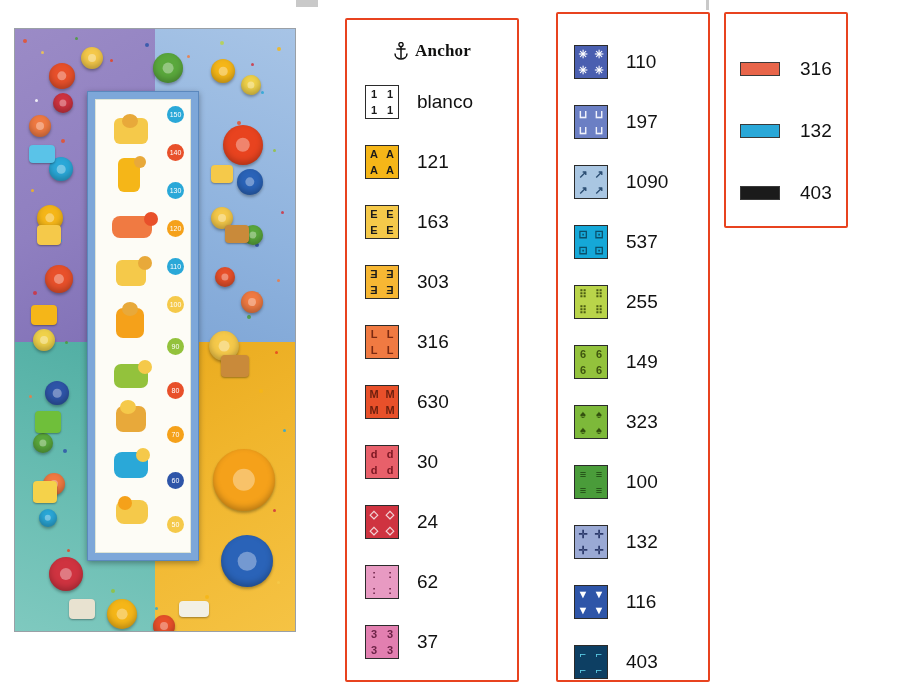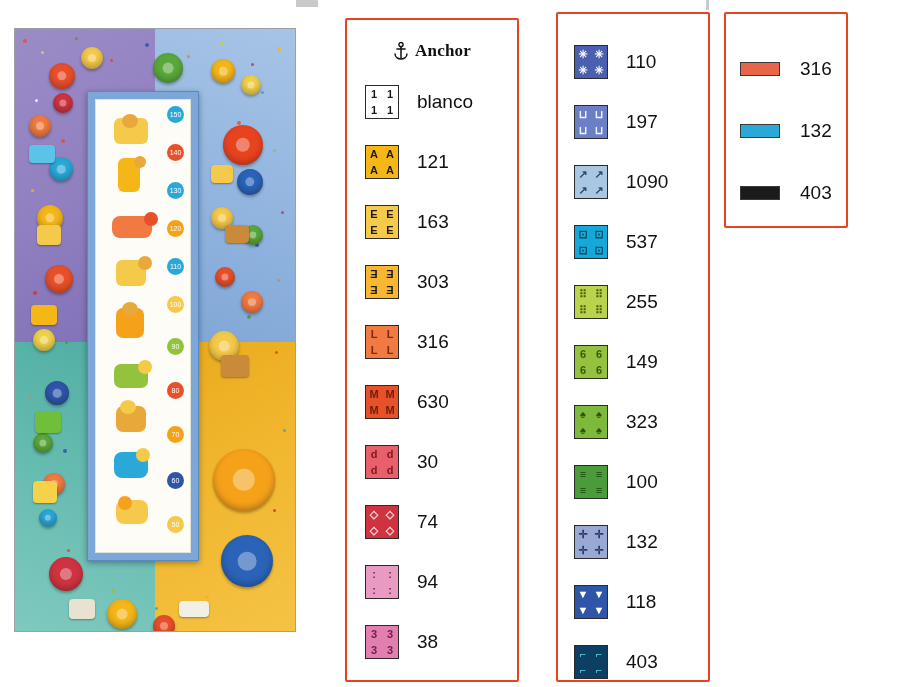--- a/index.html
+++ b/index.html
@@ -402,39 +402,39 @@
       </span>
       <span class="code">30</span>
     </li>
     <li class="legend-item">
       <span class="sym" style="background:#cf3340;color:#f2d4d6">
         <span>◇</span>
           <span>◇</span>
           <span>◇</span>
           <span>◇</span>
       </span>
-      <span class="code">74</span>
+      <span class="code">24</span>
     </li>
     <li class="legend-item">
       <span class="sym" style="background:#e89ac2;color:#6d2347">
         <span>:</span>
           <span>:</span>
           <span>:</span>
           <span>:</span>
       </span>
-      <span class="code">94</span>
+      <span class="code">62</span>
     </li>
     <li class="legend-item">
       <span class="sym" style="background:#e27fb0;color:#6d2347">
         <span>3</span>
           <span>3</span>
           <span>3</span>
           <span>3</span>
       </span>
-      <span class="code">38</span>
+      <span class="code">37</span>
     </li>
   </ul>
 </div>
 
 <div class="legend-box" id="legend-col-2">
   <ul class="legend-list" style="margin-top:18px">
     <li class="legend-item">
       <span class="sym" style="background:#4a5fb0;color:#ffffff">
         <span>✳</span>
           <span>✳</span>
@@ -515,21 +515,21 @@
       </span>
       <span class="code">132</span>
     </li>
     <li class="legend-item">
       <span class="sym" style="background:#2e55a8;color:#ffffff">
         <span>▼</span>
           <span>▼</span>
           <span>▼</span>
           <span>▼</span>
       </span>
-      <span class="code">118</span>
+      <span class="code">116</span>
     </li>
     <li class="legend-item">
       <span class="sym" style="background:#0d3f63;color:#62d8f0">
         <span>⌐</span>
           <span>⌐</span>
           <span>⌐</span>
           <span>⌐</span>
       </span>
       <span class="code">403</span>
     </li>

